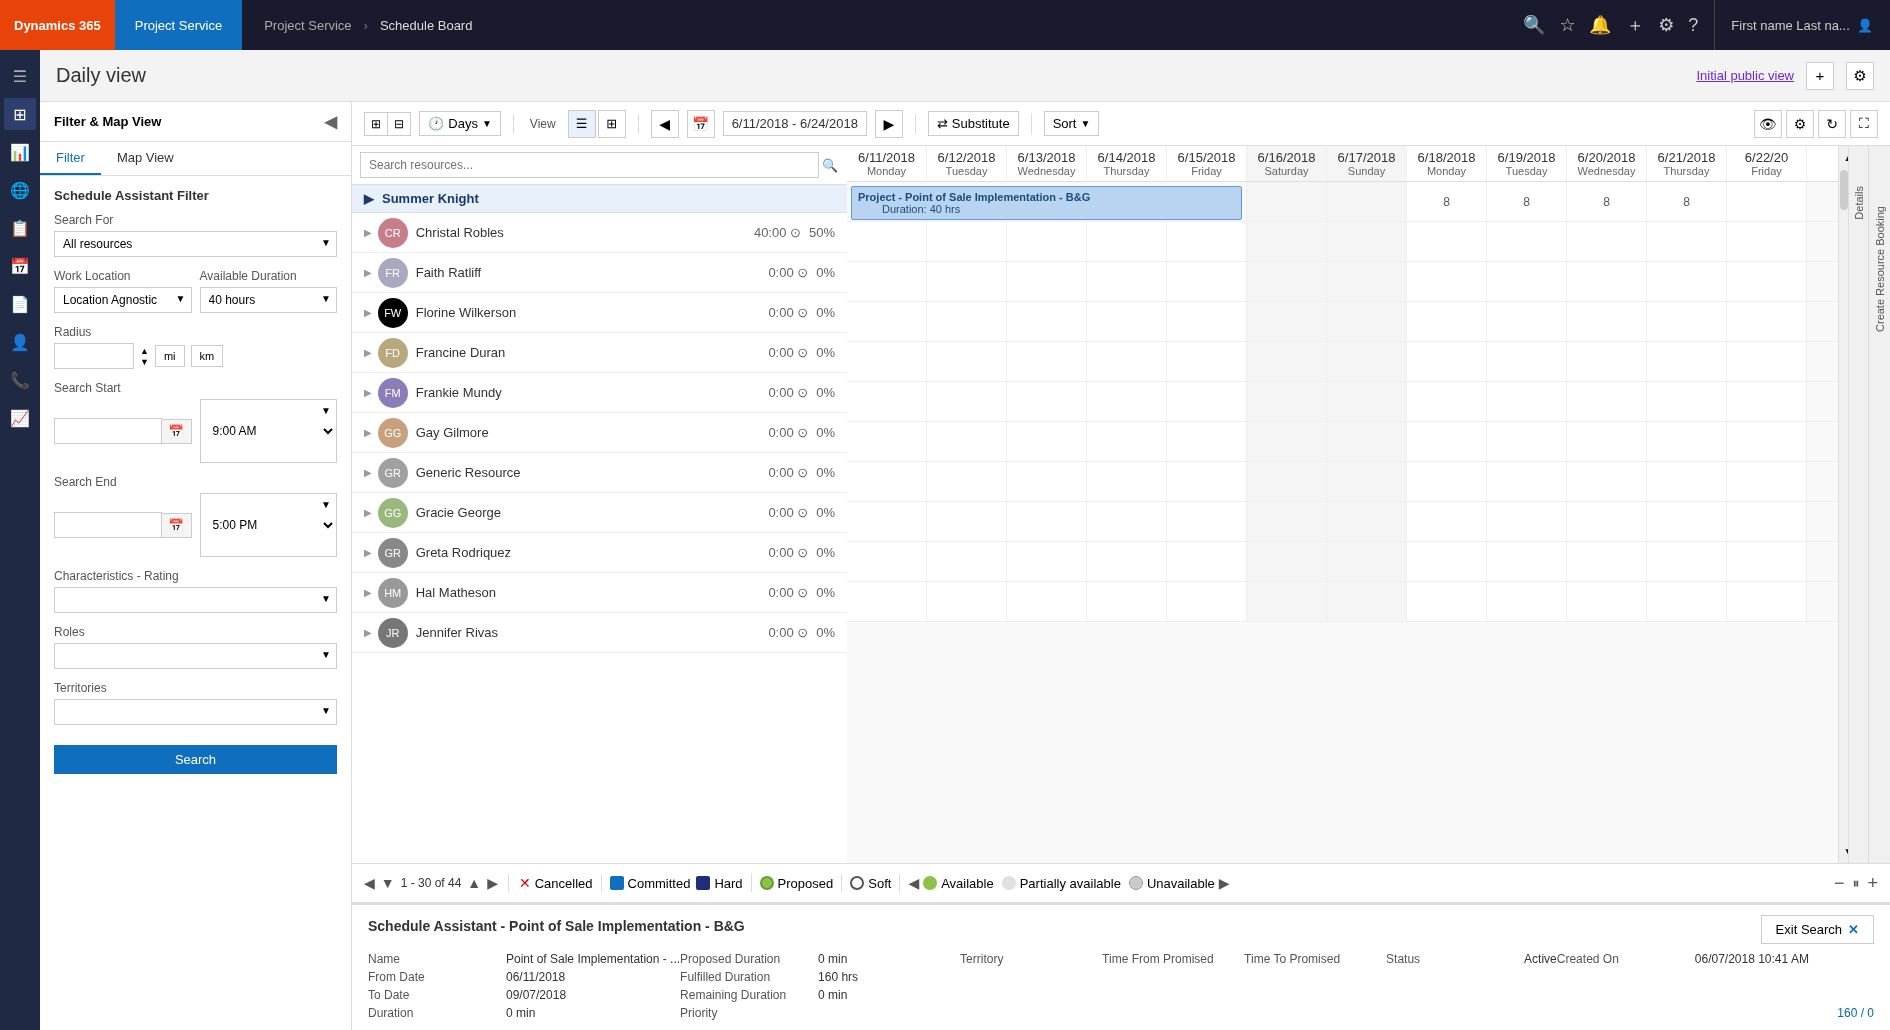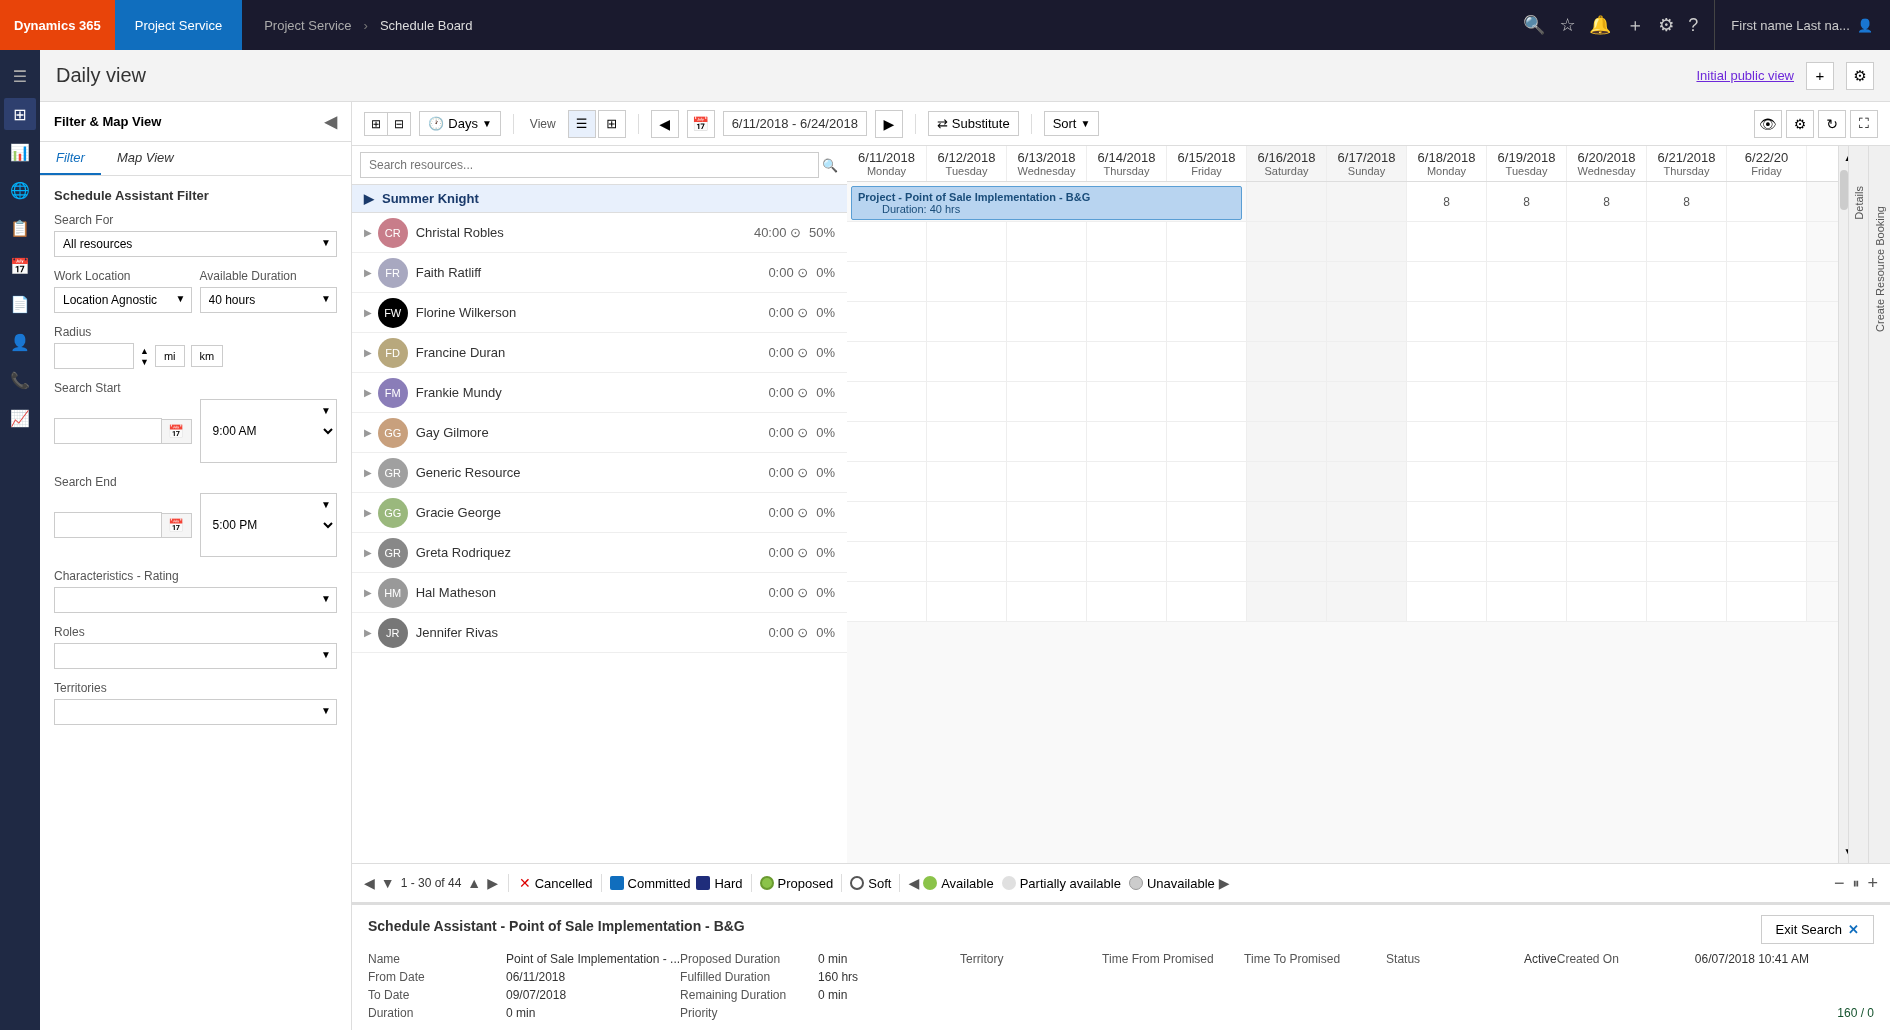--- a/index.html
+++ b/index.html
@@ -67,21 +67,21 @@
     
     .filter-panel {
       width: 312px; background: white; border-right: 1px solid #ddd;
       display: flex; flex-direction: column; flex-shrink: 0; overflow-y: auto;
     }
     .filter-panel-header {
       display: flex; align-items: center; justify-content: space-between;
       padding: 10px 14px; border-bottom: 1px solid #ddd; font-weight: 600; font-size: 13px;
     }
     .filter-panel-header .collapse-btn { cursor: pointer; color: #666; font-size: 16px; }
-    .filter-tabs { display: flex; border-bottom: 1px solid #ddd; font-style: italic; }
+    .filter-tabs { display: flex; border-bottom: 1px solid #ddd; }
     .filter-tab {
       padding: 8px 16px; cursor: pointer; font-size: 13px; color: #333;
       border-bottom: 2px solid transparent;
     }
     .filter-tab.active { color: #106ebe; border-bottom-color: #106ebe; }
     .filter-content { padding: 12px 14px; }
     .filter-section-title { font-size: 13px; font-weight: 600; color: #333; margin-bottom: 10px; }
 
     .form-row { margin-bottom: 12px; }
     .form-label { font-size: 12px; color: #555; margin-bottom: 4px; display: block; }
@@ -399,20 +399,21 @@
           <div class="form-row">
             <label class="form-label">Territories</label>
             <div style="position:relative;">
               <select class="form-select">
                 <option></option>
               </select>
               <span style="position:absolute;right:6px;top:6px;pointer-events:none;font-size:10px;">▼</span>
             </div>
           </div>
 
+          <button class="search-btn">Search</button>
         </div>
       </div>
 
       <div class="schedule-area">
 
         <div class="schedule-toolbar">
           <div style="display:flex;align-items:center;border:1px solid #ccc;background:white;">
             <span style="padding:4px 6px;cursor:pointer;border-right:1px solid #ccc;font-size:12px;">⊞</span>
             <span style="padding:4px 6px;cursor:pointer;font-size:12px;">⊟</span>
           </div>
@@ -927,20 +928,20 @@
                 <span class="sa-field-value status-active">Active</span>
               </div>
             </div>
 
             <div style="display:flex;flex-direction:column;gap:4px;min-width:280px;">
               <div class="sa-field-row">
                 <span class="sa-field-label">Created On</span>
                 <span class="sa-field-value">06/07/2018 10:41 AM</span>
               </div>
             </div>
-            <div style="margin-left:auto;font-size:12px;color:#14532d;align-self:flex-end;">160 / 0</div>
+            <div style="margin-left:auto;font-size:12px;color:#0369a1;align-self:flex-end;">160 / 0</div>
           </div>
         </div>
 
       </div>
     </div>
   </div>
 </div>
 
 </body></html>

